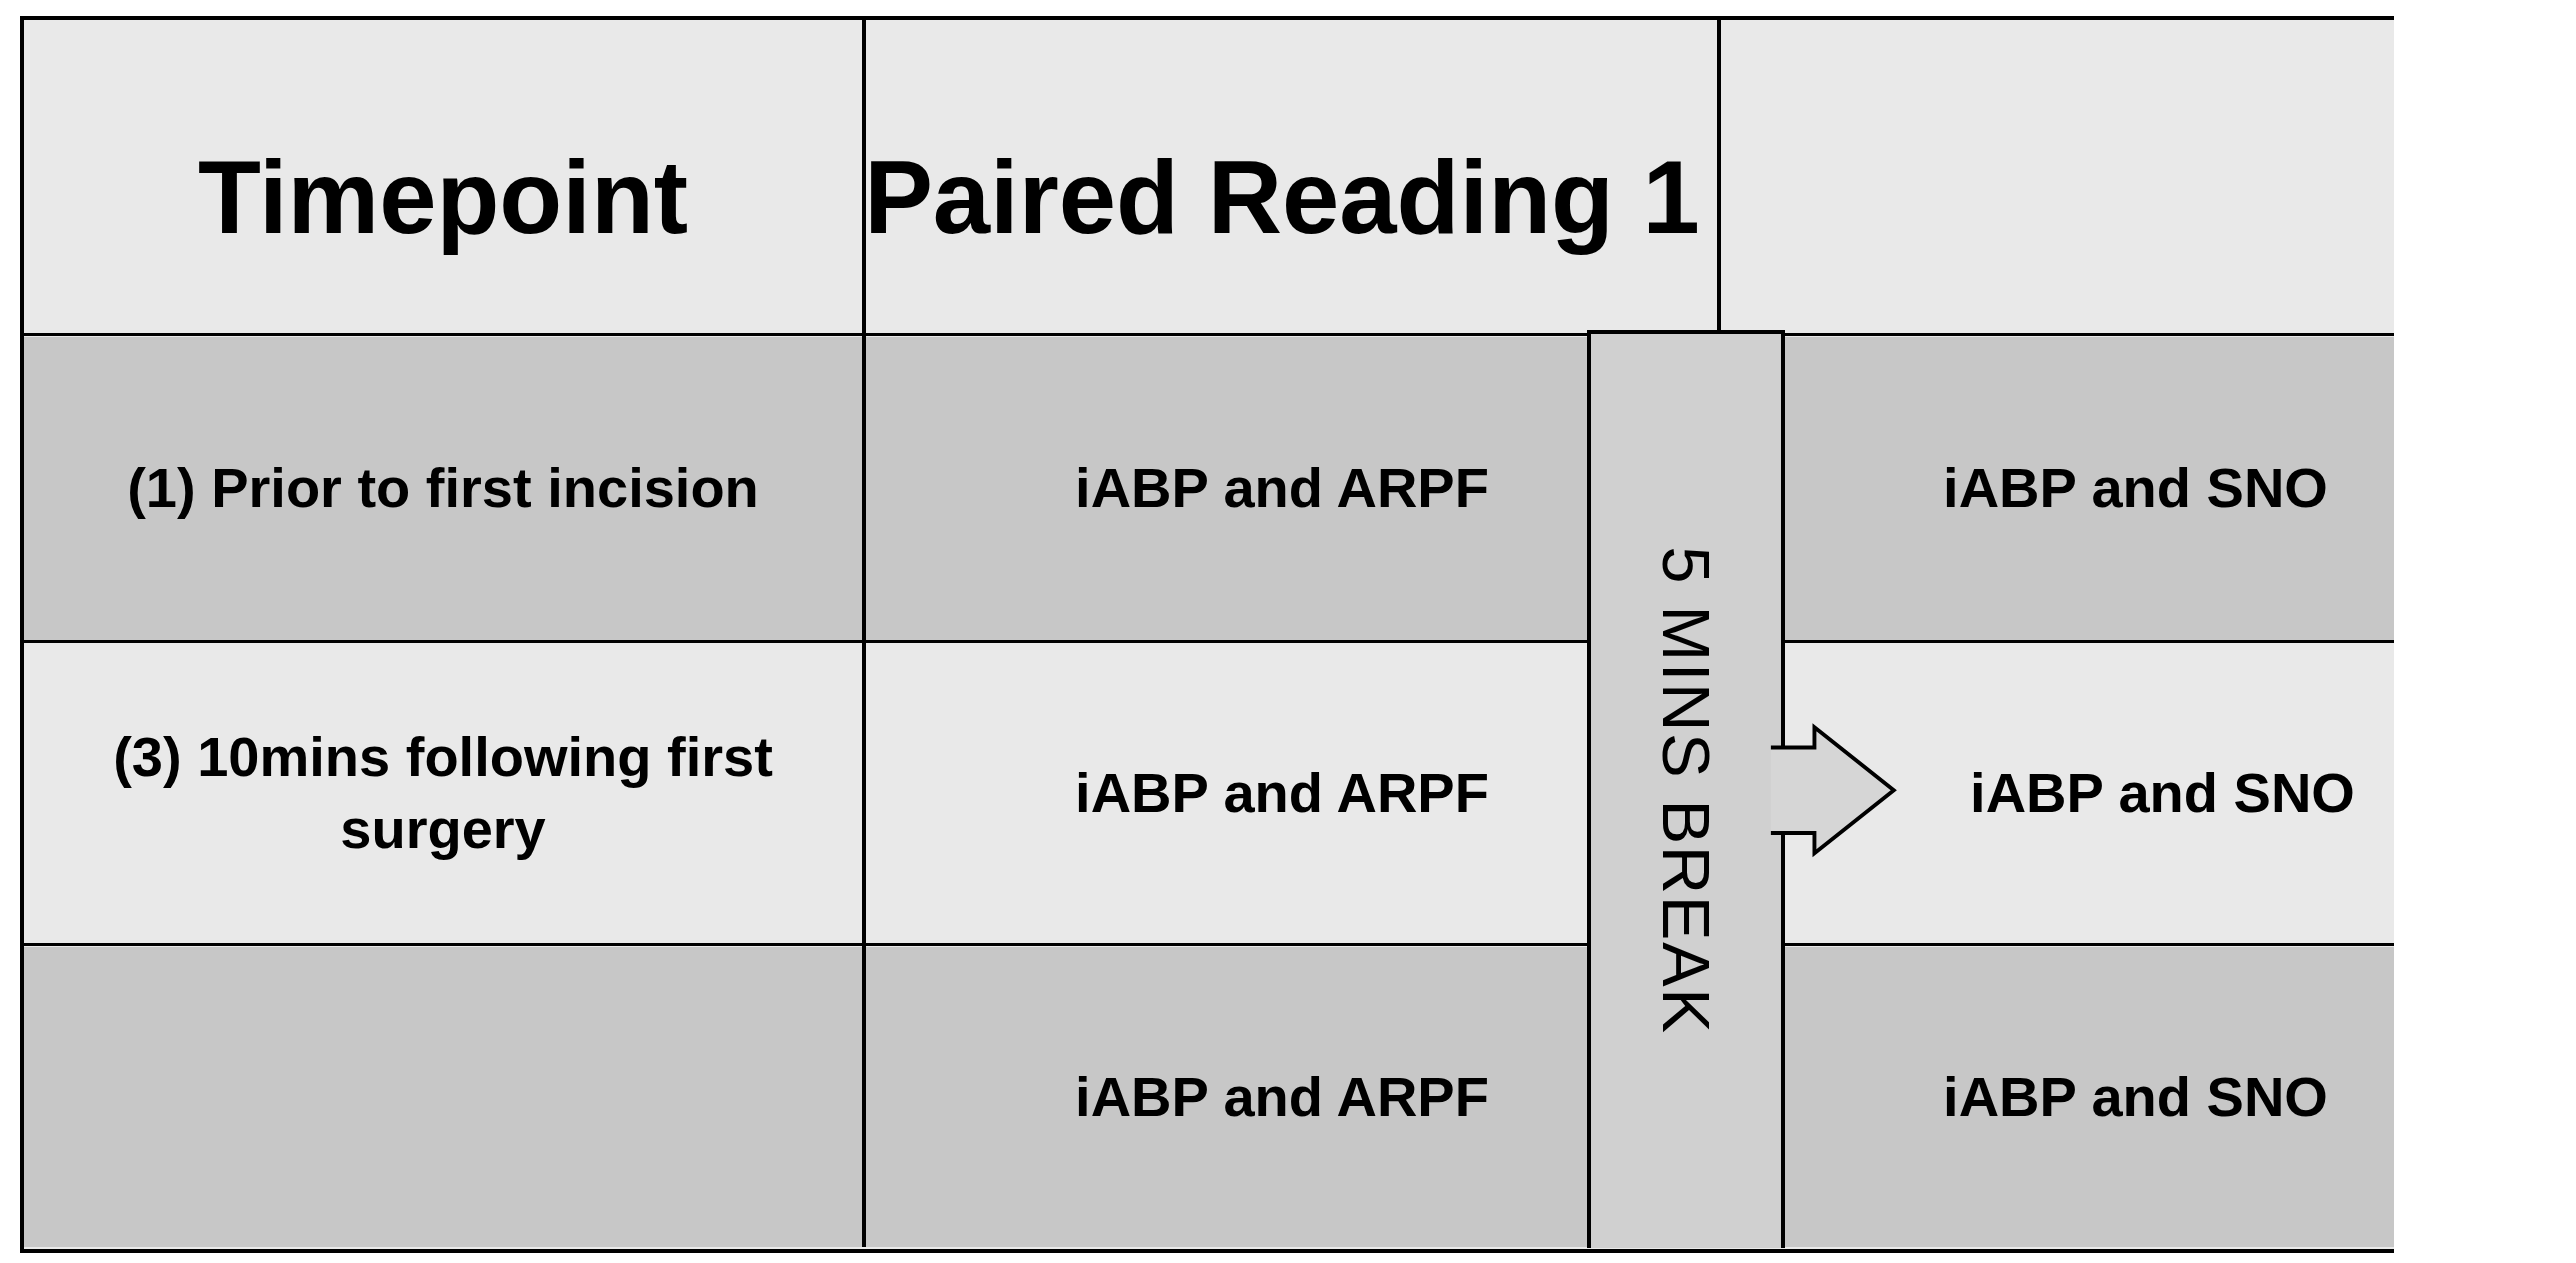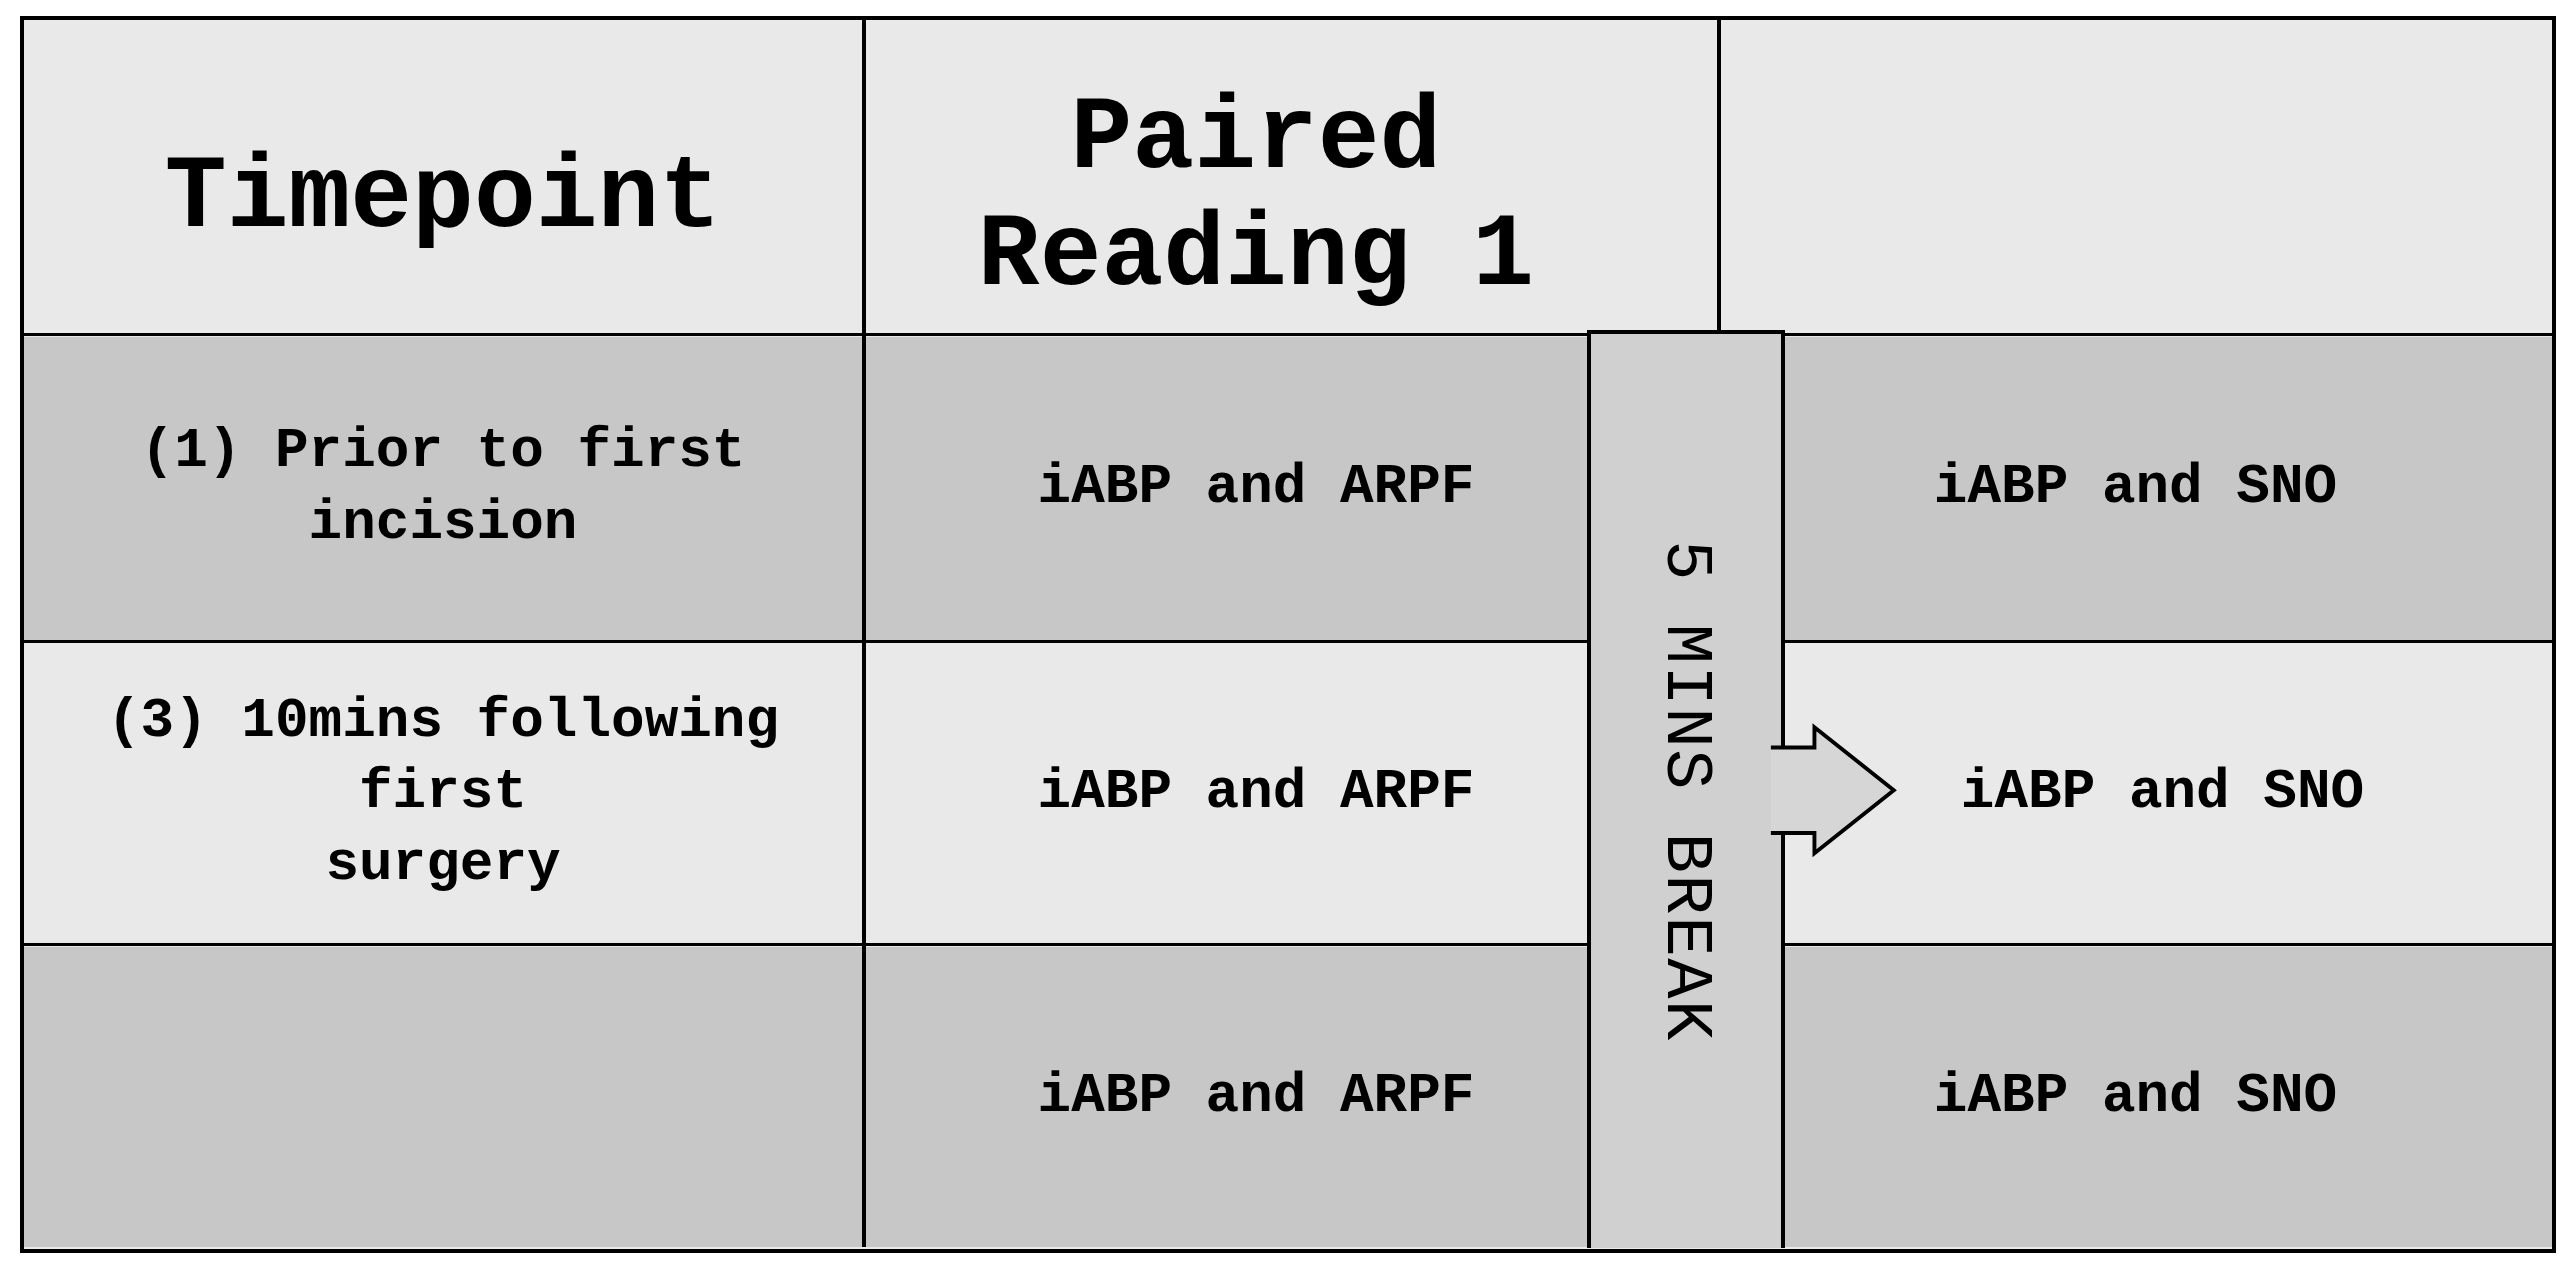--- a/index.html
+++ b/index.html
@@ -1,18 +1,18 @@
 <!DOCTYPE html>
 <html style="font-size:12.4px"><head>
 <meta charset="utf-8">
 <style>
   html,body{margin:0;padding:0;background:#ffffff;}
   .canvas{
-    position:relative;width:2576px;height:1264px;background:#ffffff;
-    font-family:Liberation Mono, monospace;color:#000;overflow:hidden;
+    position:relative;width:2394px;height:1264px;background:#ffffff;
+    font-family:Liberation Sans, sans-serif;color:#000;overflow:hidden;
   }
   .table{
     position:absolute;left:20px;top:15.6px;width:2536px;height:1237px;
     border:4.7px solid #000;box-sizing:border-box;background:#e9e9e9;
   }
   
   .bg{position:absolute;left:0;width:100%;}
   .bg-header{top:0;height:317px;background:#e9e9e9;}
   .bg-r1{top:317px;height:306px;background:#c7c7c7;}
   .bg-r2{top:624px;height:303px;background:#e9e9e9;}
@@ -26,21 +26,21 @@
   .hline-2{top:620px;}
   .hline-3{top:923px;}
   
   .cell{
     position:absolute;display:flex;align-items:center;justify-content:center;
     text-align:center;font-weight:bold;z-index:2;box-sizing:border-box;
   }
   .cell-hdr{font-size:103px;height:317px;top:0;padding-top:40px;}
   .cell-body{font-size:56px;line-height:1.28;}
   .col1{left:0;width:838px;}
-  .col2{left:806px;width:852px;justify-content:center;}
+  .col2{left:832px;width:852px;justify-content:center;}
   .col3{left:1697px;width:829px;}
   .row1{top:317px;height:303px;}
   .row2{top:624px;height:299px;}
   .row3{top:927px;height:300px;}
   .pad-arrow{padding-left:54px;}
   
   .strip{
     position:absolute;left:1563px;top:310px;width:198px;height:918px;
     background:#d0d0d0;border:4.7px solid #000;border-bottom:none;box-sizing:border-box;
     display:flex;align-items:center;justify-content:center;z-index:3;

